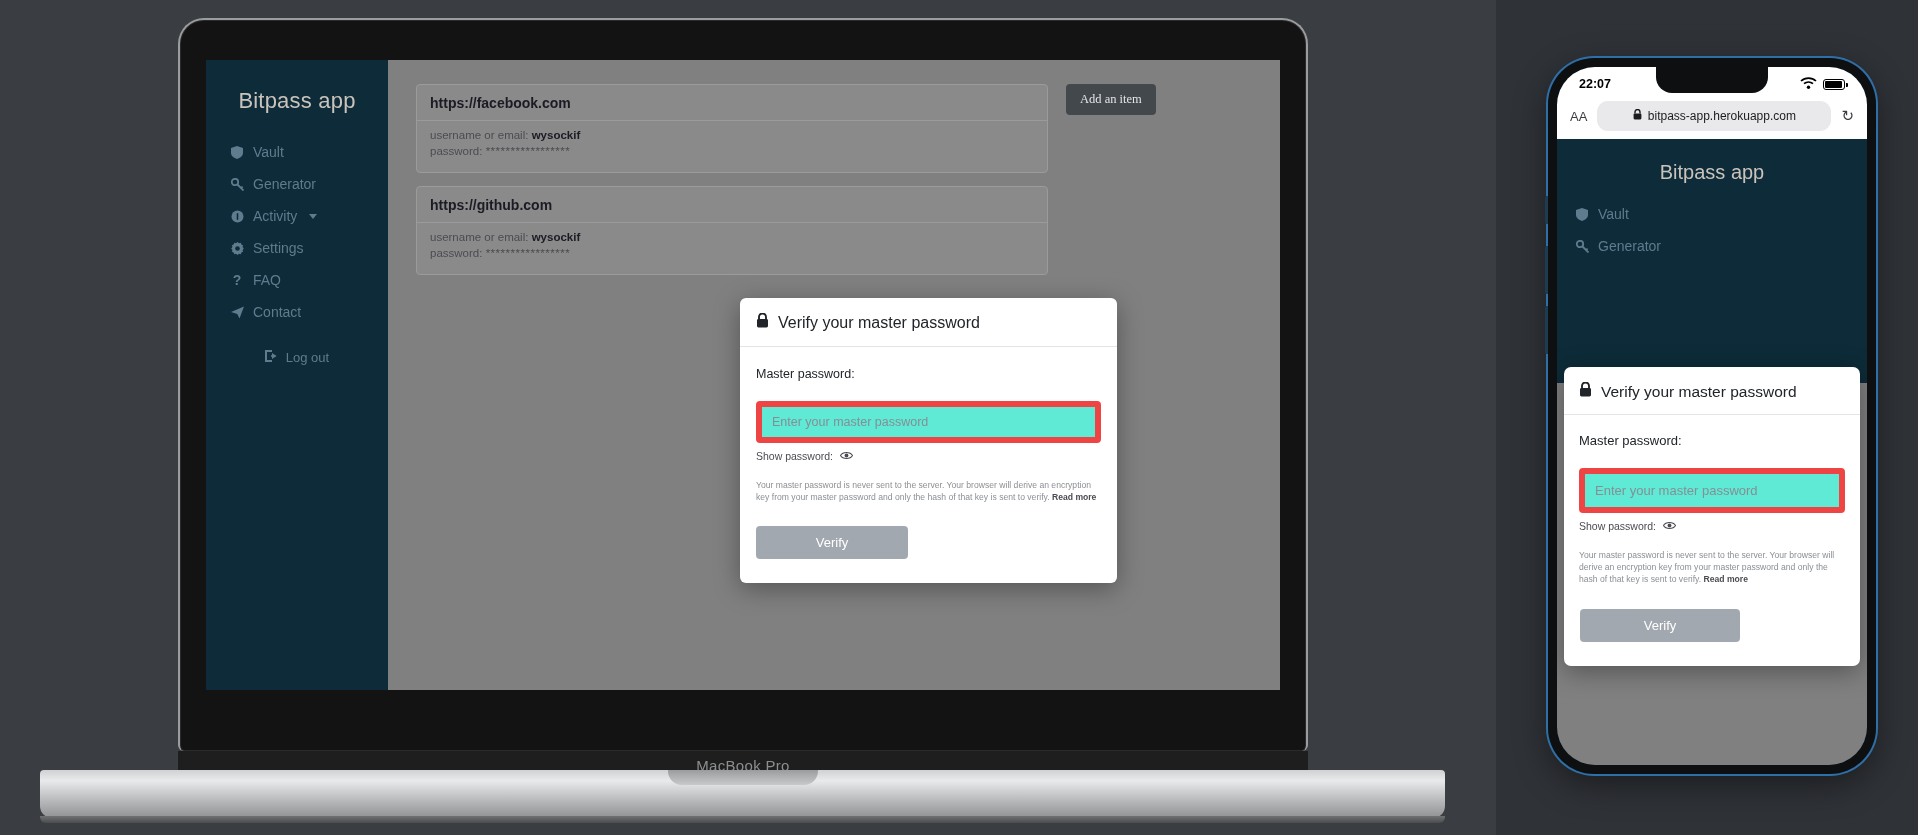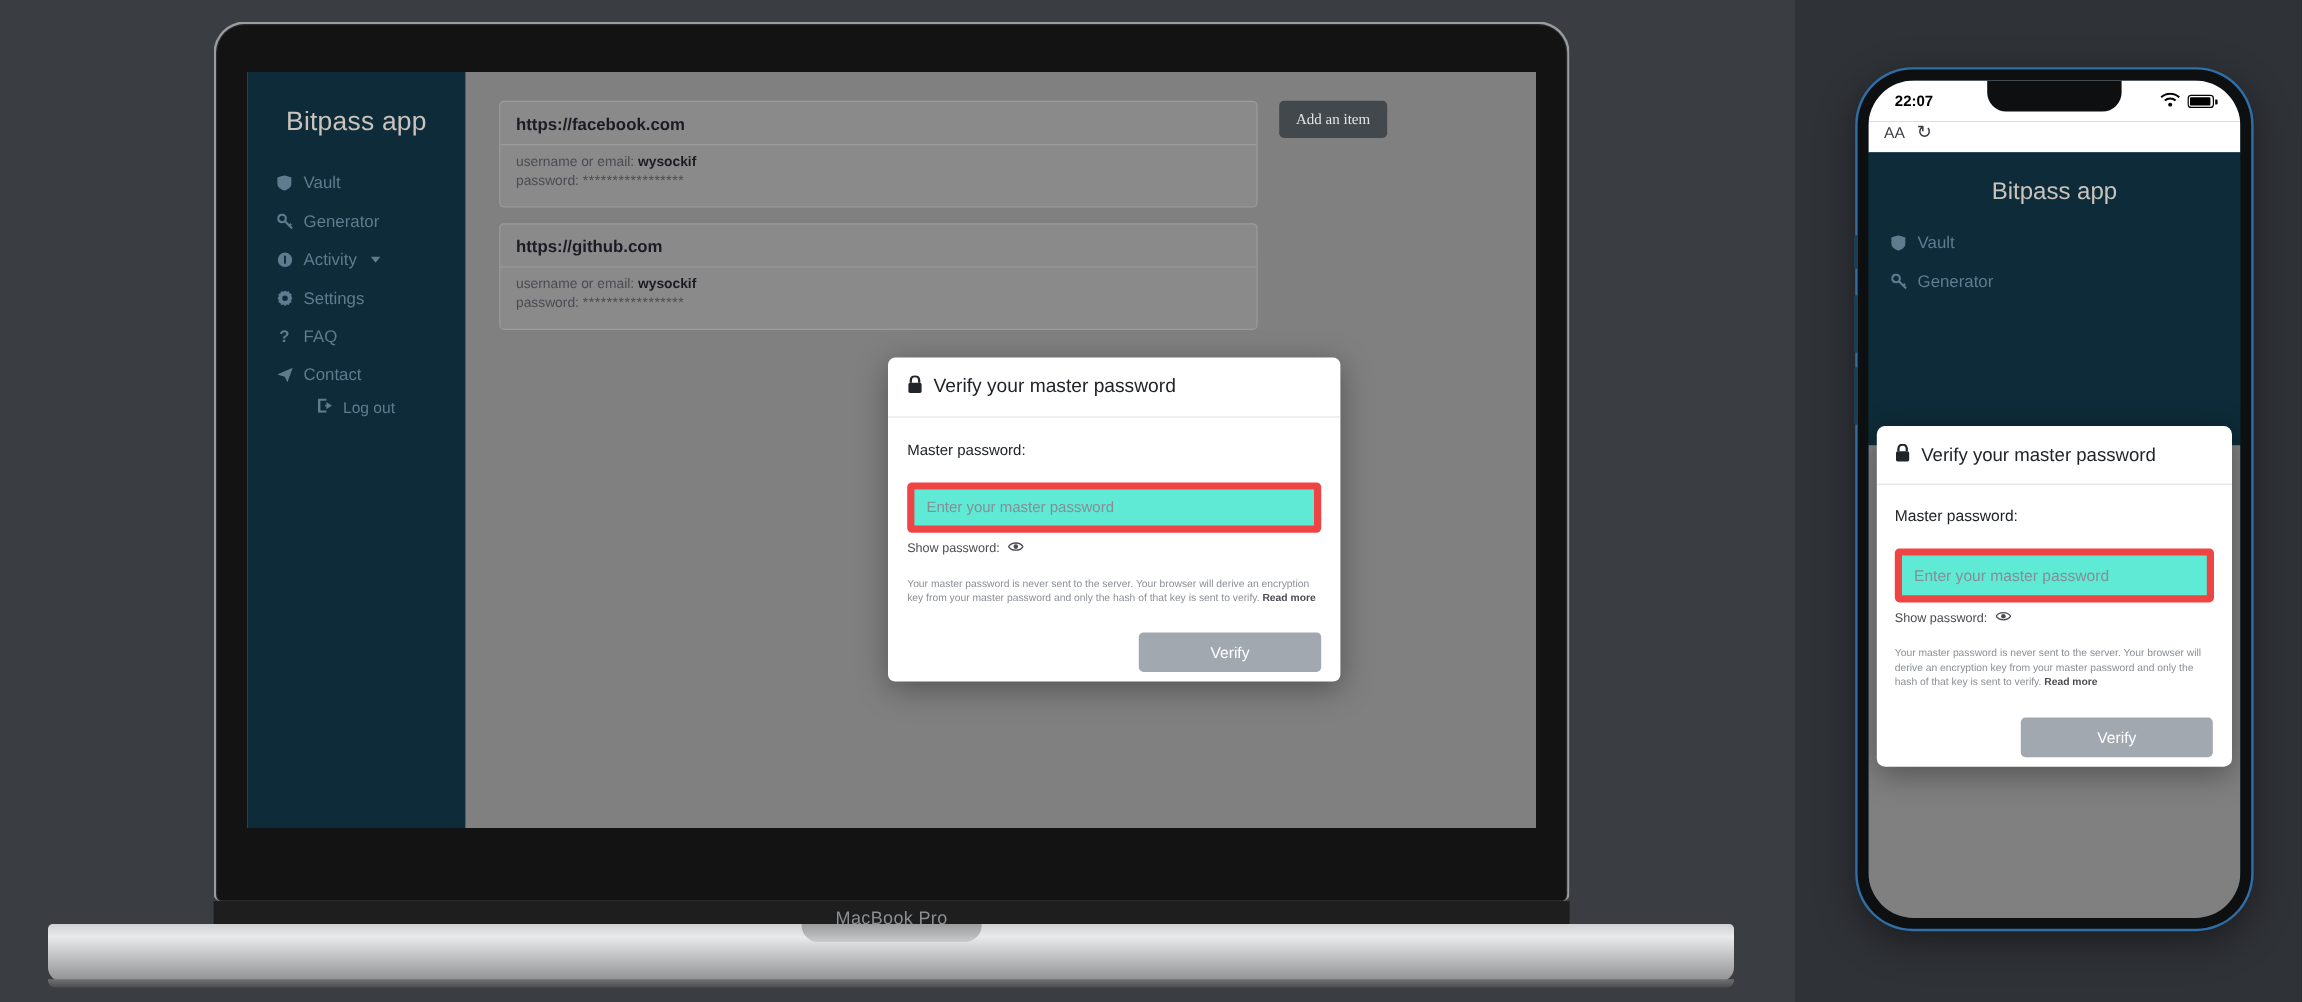--- a/index.html
+++ b/index.html
@@ -99,21 +99,21 @@
     align-items: center;
     gap: 9px;
     padding: 8px 0 8px 24px;
     color: #5f7c8e;
     font-size: 14px;
   }
   .nav-ico { width: 14px; display: inline-flex; justify-content: center; color: #5f7c8e; font-size: 13px; }
   .caret { margin-left: 3px; border-left: 4px solid transparent; border-right: 4px solid transparent; border-top: 5px solid #5f7c8e; display: inline-block; }
   .logout {
     display: flex; align-items: center; justify-content: center;
-    gap: 8px; margin-top: 4px;
+    gap: 8px; margin-top: 22px;
     color: #5f7c8e; font-size: 13px;
   }
 
   .main { flex: 1; display: flex; flex-direction: column; min-width: 0; }
   .topbar {
     height: 62px; background: #1d3a48;
     display: flex; align-items: center;
     padding-left: 24px;
     color: #9aa3a8; font-size: 16px;
   }
@@ -179,22 +179,22 @@
   .modal-input::placeholder { color: #868e96; }
   .show-pass { display: flex; align-items: center; gap: 7px; margin-top: 7px; font-size: 10.5px; color: #4b4b52; }
   .modal-note {
     margin-top: 17px;
     font-size: 8.6px;
     line-height: 1.42;
     color: #8b8f94;
   }
   .modal-note b { color: #4b4b52; }
   .modal-foot {
-    padding: 13px 16px 8px;
-    display: flex; justify-content: flex-end;
+    padding: 13px 16px 24px;
+    display: flex; justify-content: flex-start;
   }
   .verify-btn {
     background: #a2a8b0;
     color: #fff;
     border: none; border-radius: 4px;
     padding: 9px 0;
     width: 152px;
     font-size: 13px;
     font-family: inherit;
     cursor: pointer;
@@ -497,20 +497,29 @@
               <path d="M4 6.7 A7 7 0 0 1 13 6.7" fill="none" stroke="#000" stroke-width="1.7"></path>
               <circle cx="8.5" cy="10.3" r="1.7" fill="#000"></circle>
             </svg>
         </span>
         <span class="battery"></span>
       </span>
     </div>
 
     <div class="phone-urlbar">
       <span class="aa-btn">AA</span>
+      <span class="url-pill">
+        <span>
+          <svg width="9" height="11" viewBox="0 0 9 11">
+              <path d="M2 4.5 V3 A2.5 2.5 0 0 1 7 3 V4.5" fill="none" stroke="#1c1c1e" stroke-width="1.4"></path>
+              <rect x=".6" y="4.4" width="7.8" height="6" rx="1.1" fill="#1c1c1e"></rect>
+            </svg>
+        </span>
+        <span>bitpass-app.herokuapp.com</span>
+      </span>
       <span class="reload-btn">↻</span>
     </div>
 
     <div class="phone-app">
       <div class="phone-brand">Bitpass app</div>
 
       <div class="phone-nav-item">
         <span class="nav-ico">
           <svg width="12" height="13" viewBox="0 0 12 13">
               <path d="M6 0 L12 2 V7 C12 10 9 12 6 13 C3 12 0 10 0 7 V2 Z" fill="#5f7c8e"></path>

